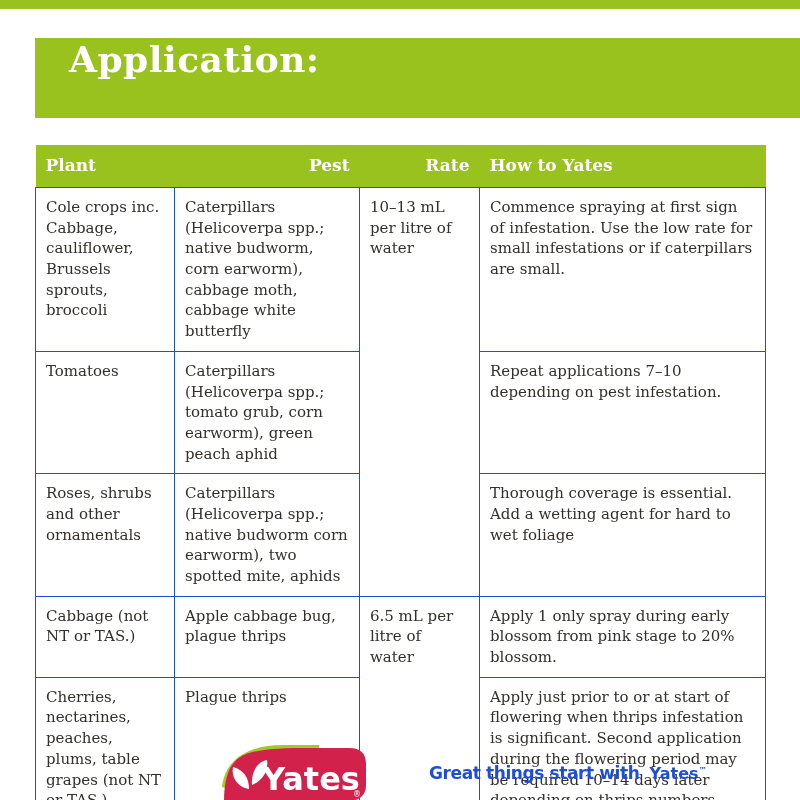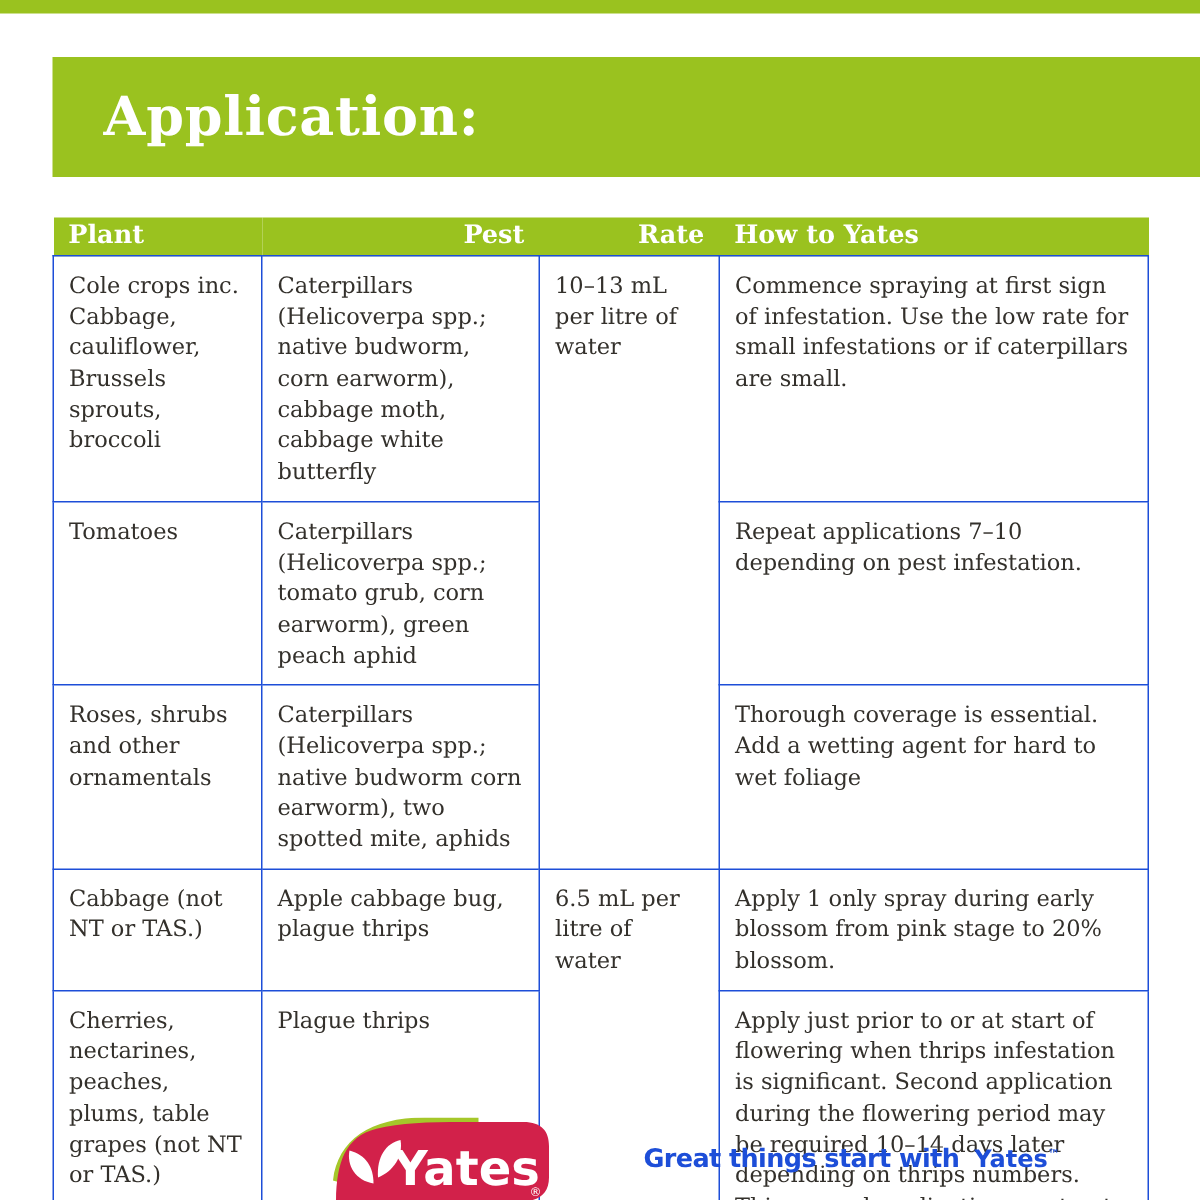--- a/index.html
+++ b/index.html
@@ -3,33 +3,33 @@
 <meta charset="utf-8">
 <style>
   html,body{margin:0;padding:0;background:#ffffff;}
   .page{
     position:relative;width:800px;height:800px;background:#ffffff;overflow:hidden;
     font-family:"DejaVu Serif","Liberation Serif",serif;color:#33302b;
   }
   .topbar{position:absolute;top:0;left:0;width:800px;height:9px;background:#9AC21F;}
   .banner{
     position:absolute;top:38px;left:35px;width:766px;height:80px;background:#9AC21F;
-    display:flex;align-items:center;
+    display:flex;
   }
   .banner .title{
     padding-left:34px;color:#ffffff;font-size:36px;font-weight:bold;letter-spacing:.5px;
   }
   table.app{
     position:absolute;top:145px;left:35px;width:730px;
     border-collapse:collapse;table-layout:fixed;
     font-size:15px;line-height:1.38;
   }
   table.app thead th{
     background:#9AC21F;color:#ffffff;font-size:17px;font-weight:bold;
-    height:25px;border:none;vertical-align:middle;padding:0 10px;
+    height:42px;border:none;vertical-align:middle;padding:0 10px;
   }
   th.al{text-align:left;}
   th.ac{text-align:right;}
   table.app tbody td{
     border:1px solid #1d4ed8;background:#ffffff;vertical-align:top;
     padding:9px 10px;text-align:left;
   }
   .h1{height:128px;} .h2{height:100px;} .h3{height:107px;} .h4{height:77px;} .h5{height:141px;}
   .footer-logo{position:absolute;left:221px;top:745px;width:148px;height:62px;}
   .tagline{

